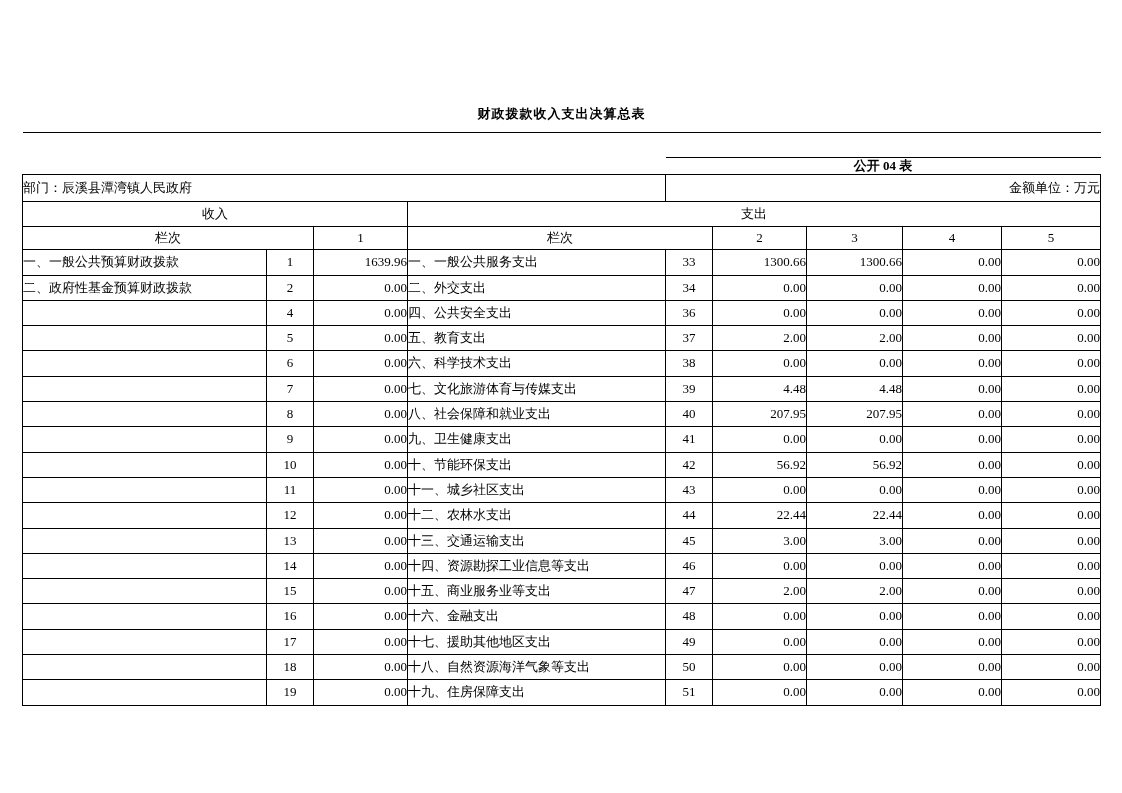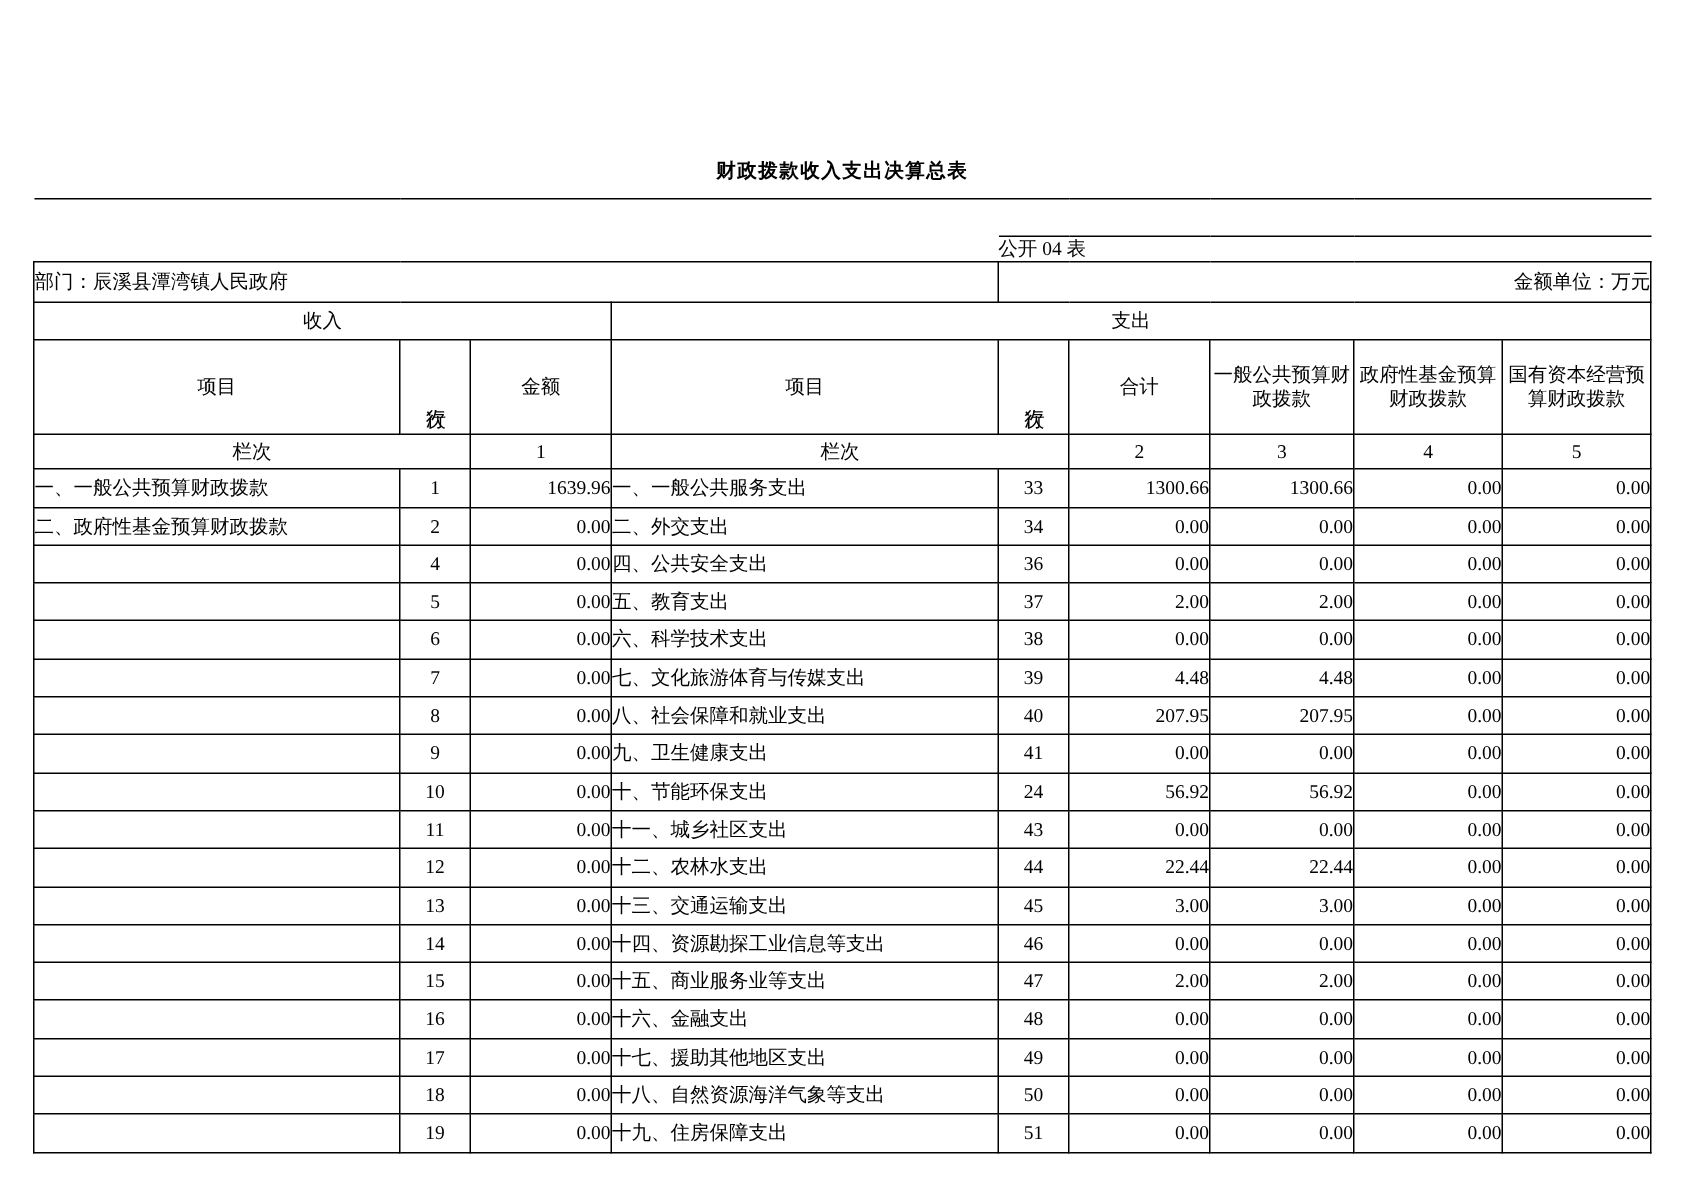--- a/index.html
+++ b/index.html
@@ -48,22 +48,22 @@
     font-weight: bold;
     font-size: 21px;
     height: 36px;
     letter-spacing: 1px;
     font-family: "Liberation Serif", "DejaVu Serif", serif;
   }
   .subtitle-row td {
     height: 24px;
   }
   .pub-label {
-    text-align: left;
-    font-weight: normal;
+    text-align: center;
+    font-weight: bold;
     font-size: 14px;
     padding-right: 6px;
   }
   .dept-label {
     text-align: left;
     font-size: 13.5px;
     padding-left: 6px;
     height: 26px;
   }
   .unit-label {
@@ -156,35 +156,20 @@
         <tr>
           <td class="dept-label" colspan="4">部门：辰溪县潭湾镇人民政府</td>
           <td class="unit-label" colspan="5">金额单位：万元</td>
         </tr>
 
         <tr>
           <td class="grp" colspan="3">收入</td>
           <td class="grp" colspan="6">支出</td>
         </tr>
 
-        <tr>
-          <td class="hdr">项目</td>
-          <td class="hdr vert">
-            <span class="vert-txt" style="writing-mode:vertical-rl; text-orientation:upright;">行次</span>
-          </td>
-          <td class="hdr">金额</td>
-          <td class="hdr">项目</td>
-          <td class="hdr vert">
-            <span class="vert-txt" style="writing-mode:vertical-rl; text-orientation:upright;">行次</span>
-          </td>
-          <td class="hdr">合计</td>
-          <td class="hdr hdr-small">一般公共预算财政拨款</td>
-          <td class="hdr hdr-small">政府性基金预算财政拨款</td>
-          <td class="hdr hdr-small">国有资本经营预算财政拨款</td>
-        </tr>
 
         <tr>
           <td class="colnum" colspan="2">栏次</td>
           <td class="colnum">1</td>
           <td class="colnum" colspan="2">栏次</td>
           <td class="colnum">2</td>
           <td class="colnum">3</td>
           <td class="colnum">4</td>
           <td class="colnum">5</td>
         </tr>
@@ -275,21 +260,21 @@
             <td class="amt">0.00</td>
             <td class="amt">0.00</td>
             <td class="amt">0.00</td>
             <td class="amt">0.00</td>
           </tr>
           <tr>
             <td class="item"></td>
             <td class="rownum">10</td>
             <td class="amt">0.00</td>
             <td class="item">十、节能环保支出</td>
-            <td class="rownum">24</td>
+            <td class="rownum">42</td>
             <td class="amt">56.92</td>
             <td class="amt">56.92</td>
             <td class="amt">0.00</td>
             <td class="amt">0.00</td>
           </tr>
           <tr>
             <td class="item"></td>
             <td class="rownum">11</td>
             <td class="amt">0.00</td>
             <td class="item">十一、城乡社区支出</td>

